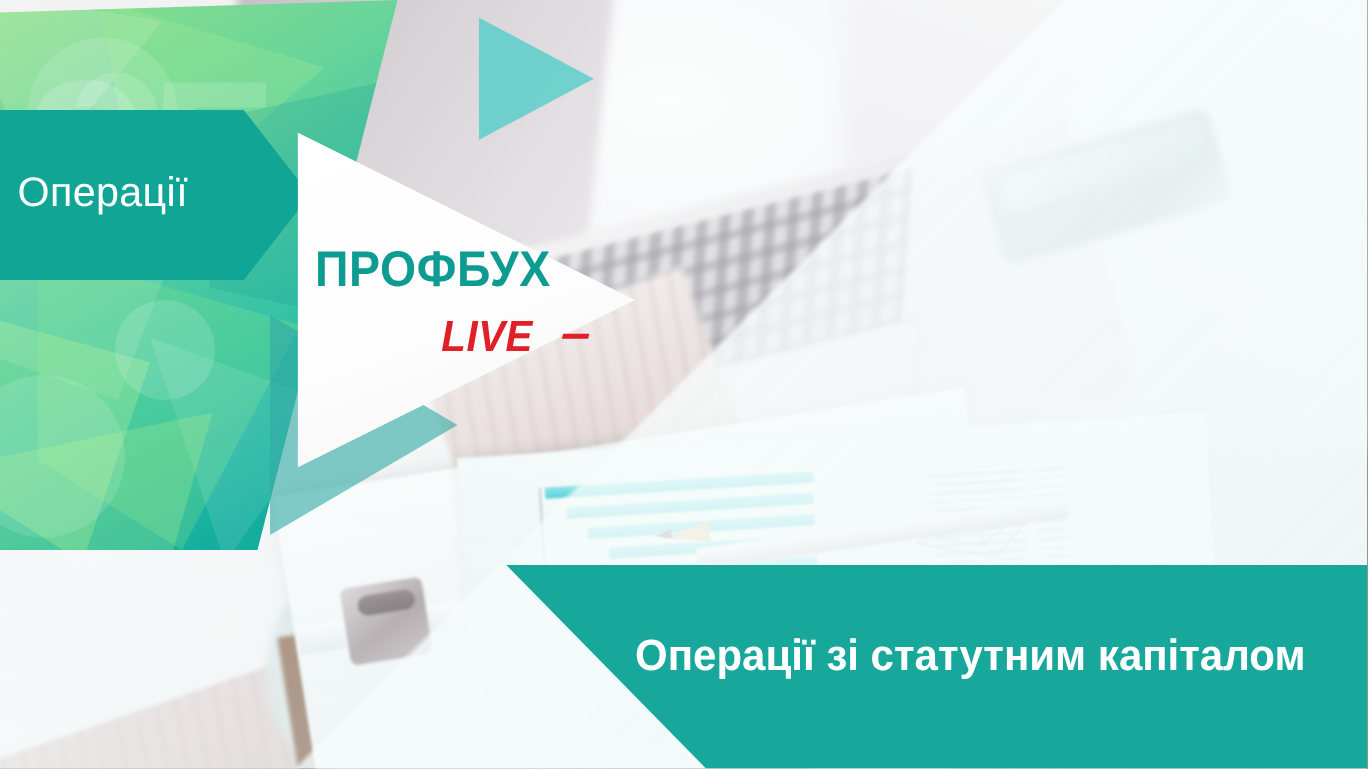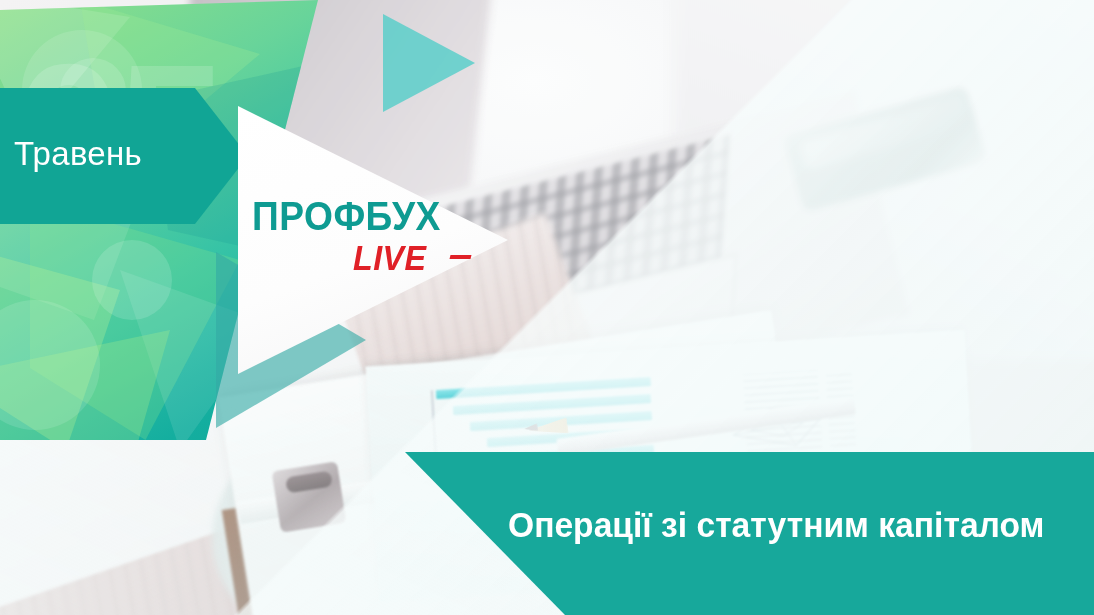--- a/index.html
+++ b/index.html
@@ -243,21 +243,21 @@
     background:linear-gradient(160deg,#ffffff 0%,#fdfdfd 55%,#f4f4f5 100%);
     clip-path:polygon(0 0,100% 50%,0 100%);
     box-shadow:0 0 22px rgba(120,130,140,.10);
   }
   .logo-wrap{position:absolute;left:252px;top:196px;width:220px;text-align:left;}
   .logo-main{
     font-size:40px;font-weight:700;color:#0E9B92;letter-spacing:.5px;
     font-family:"Liberation Sans", sans-serif;
     transform:scaleX(.93);transform-origin:left center;line-height:1;
   }
-  .logo-live-row{position:relative;margin-top:4px;padding-left:101px;}
+  .logo-live-row{position:relative;margin-top:16px;padding-left:101px;}
   .logo-live{
     display:inline-block;position:relative;
     font-size:35px;font-weight:700;font-style:italic;color:#E02027;
     letter-spacing:.5px;line-height:1;
     font-family:"Liberation Sans", sans-serif;
     transform:scaleX(.92);transform-origin:left center;
   }
   .live-bar{
     position:absolute;right:1px;top:44%;width:21px;height:4px;background:#E02027;
     transform:skewX(-14deg);
@@ -369,21 +369,21 @@
 
     <div class="circ" style="left:22px;top:30px;width:120px;height:120px;background:rgba(255,255,255,.12);"></div>
     <div class="circ" style="left:60px;top:58px;width:66px;height:66px;background:rgba(255,255,255,.14);"></div>
     <div class="circ" style="left:-30px;top:300px;width:130px;height:130px;background:rgba(255,255,255,.12);"></div>
     <div class="circ" style="left:92px;top:240px;width:80px;height:80px;background:rgba(255,255,255,.14);"></div>
 
     <div class="num05">05</div>
   </div>
 
   <div class="month-band"></div>
-  <div class="month-label">Травень</div>
+  <div class="month-label">Операції</div>
 
   <div class="tri-top"></div>
   <div class="tri-back"></div>
 
   <div class="logo-tri"></div>
   <div class="logo-wrap">
     <div class="logo-main">ПРОФБУХ</div>
     <div class="logo-live-row">
       <span class="logo-live">LIVE</span>
       <span class="live-bar"></span>

